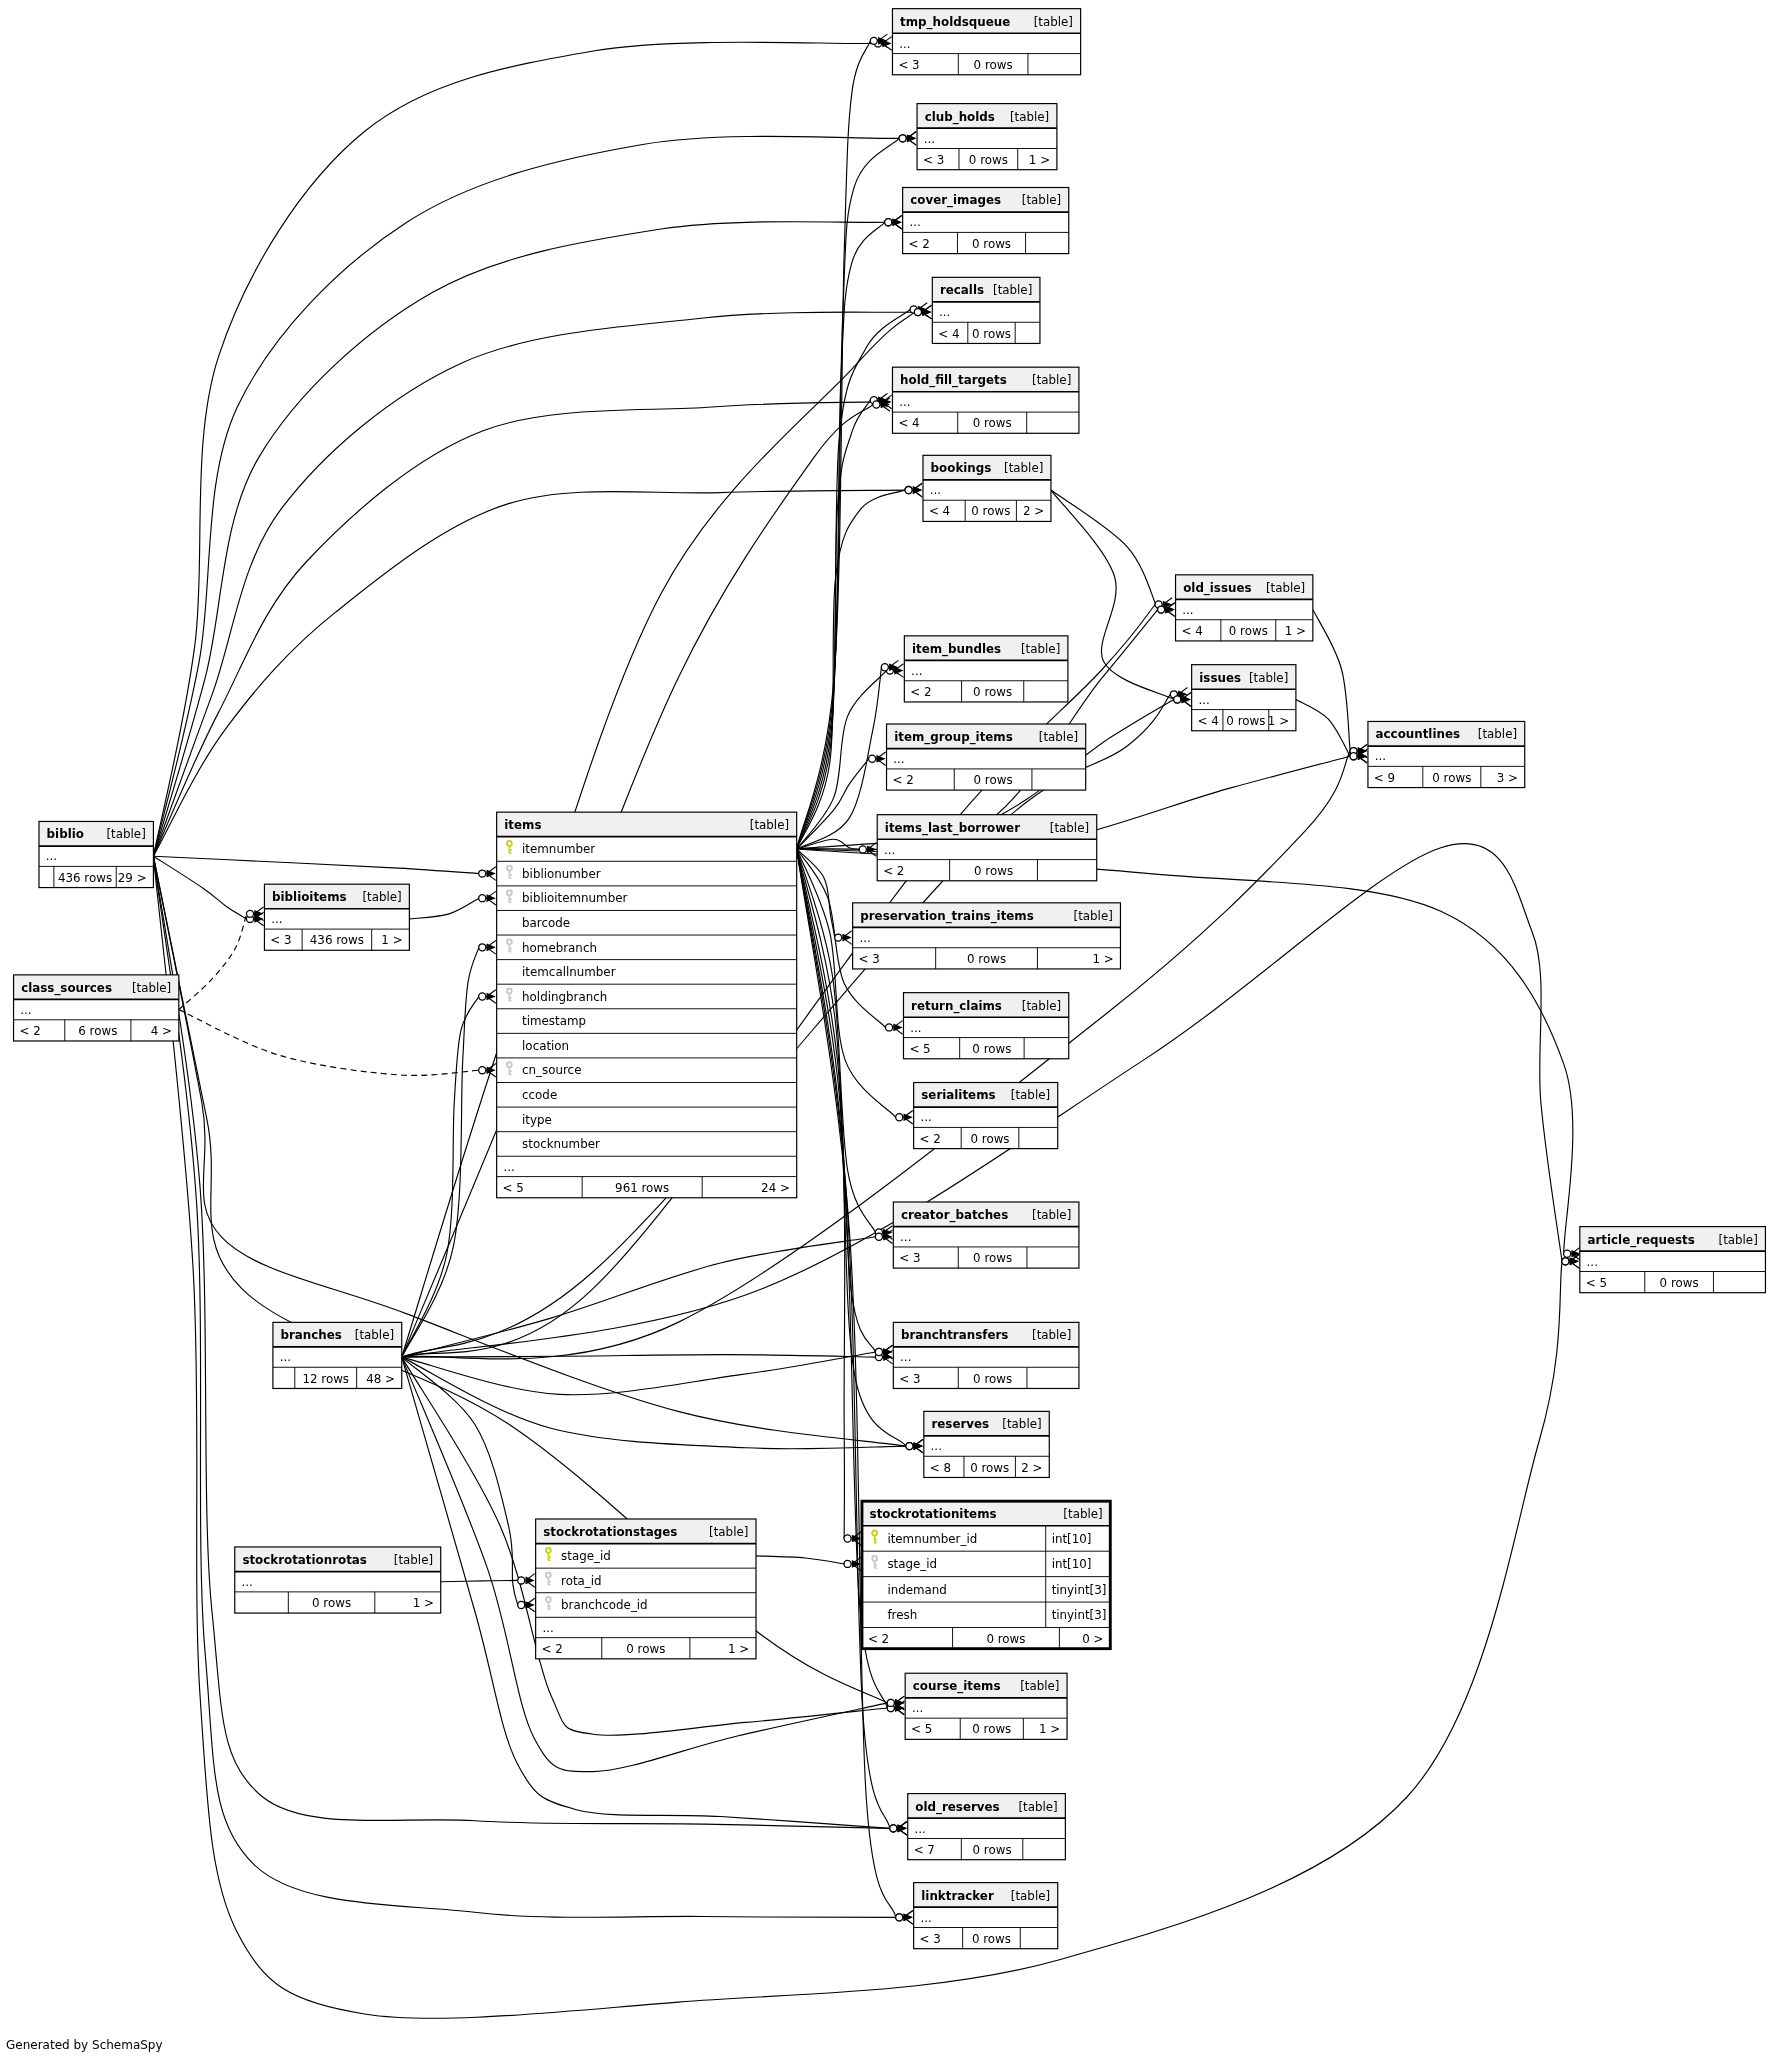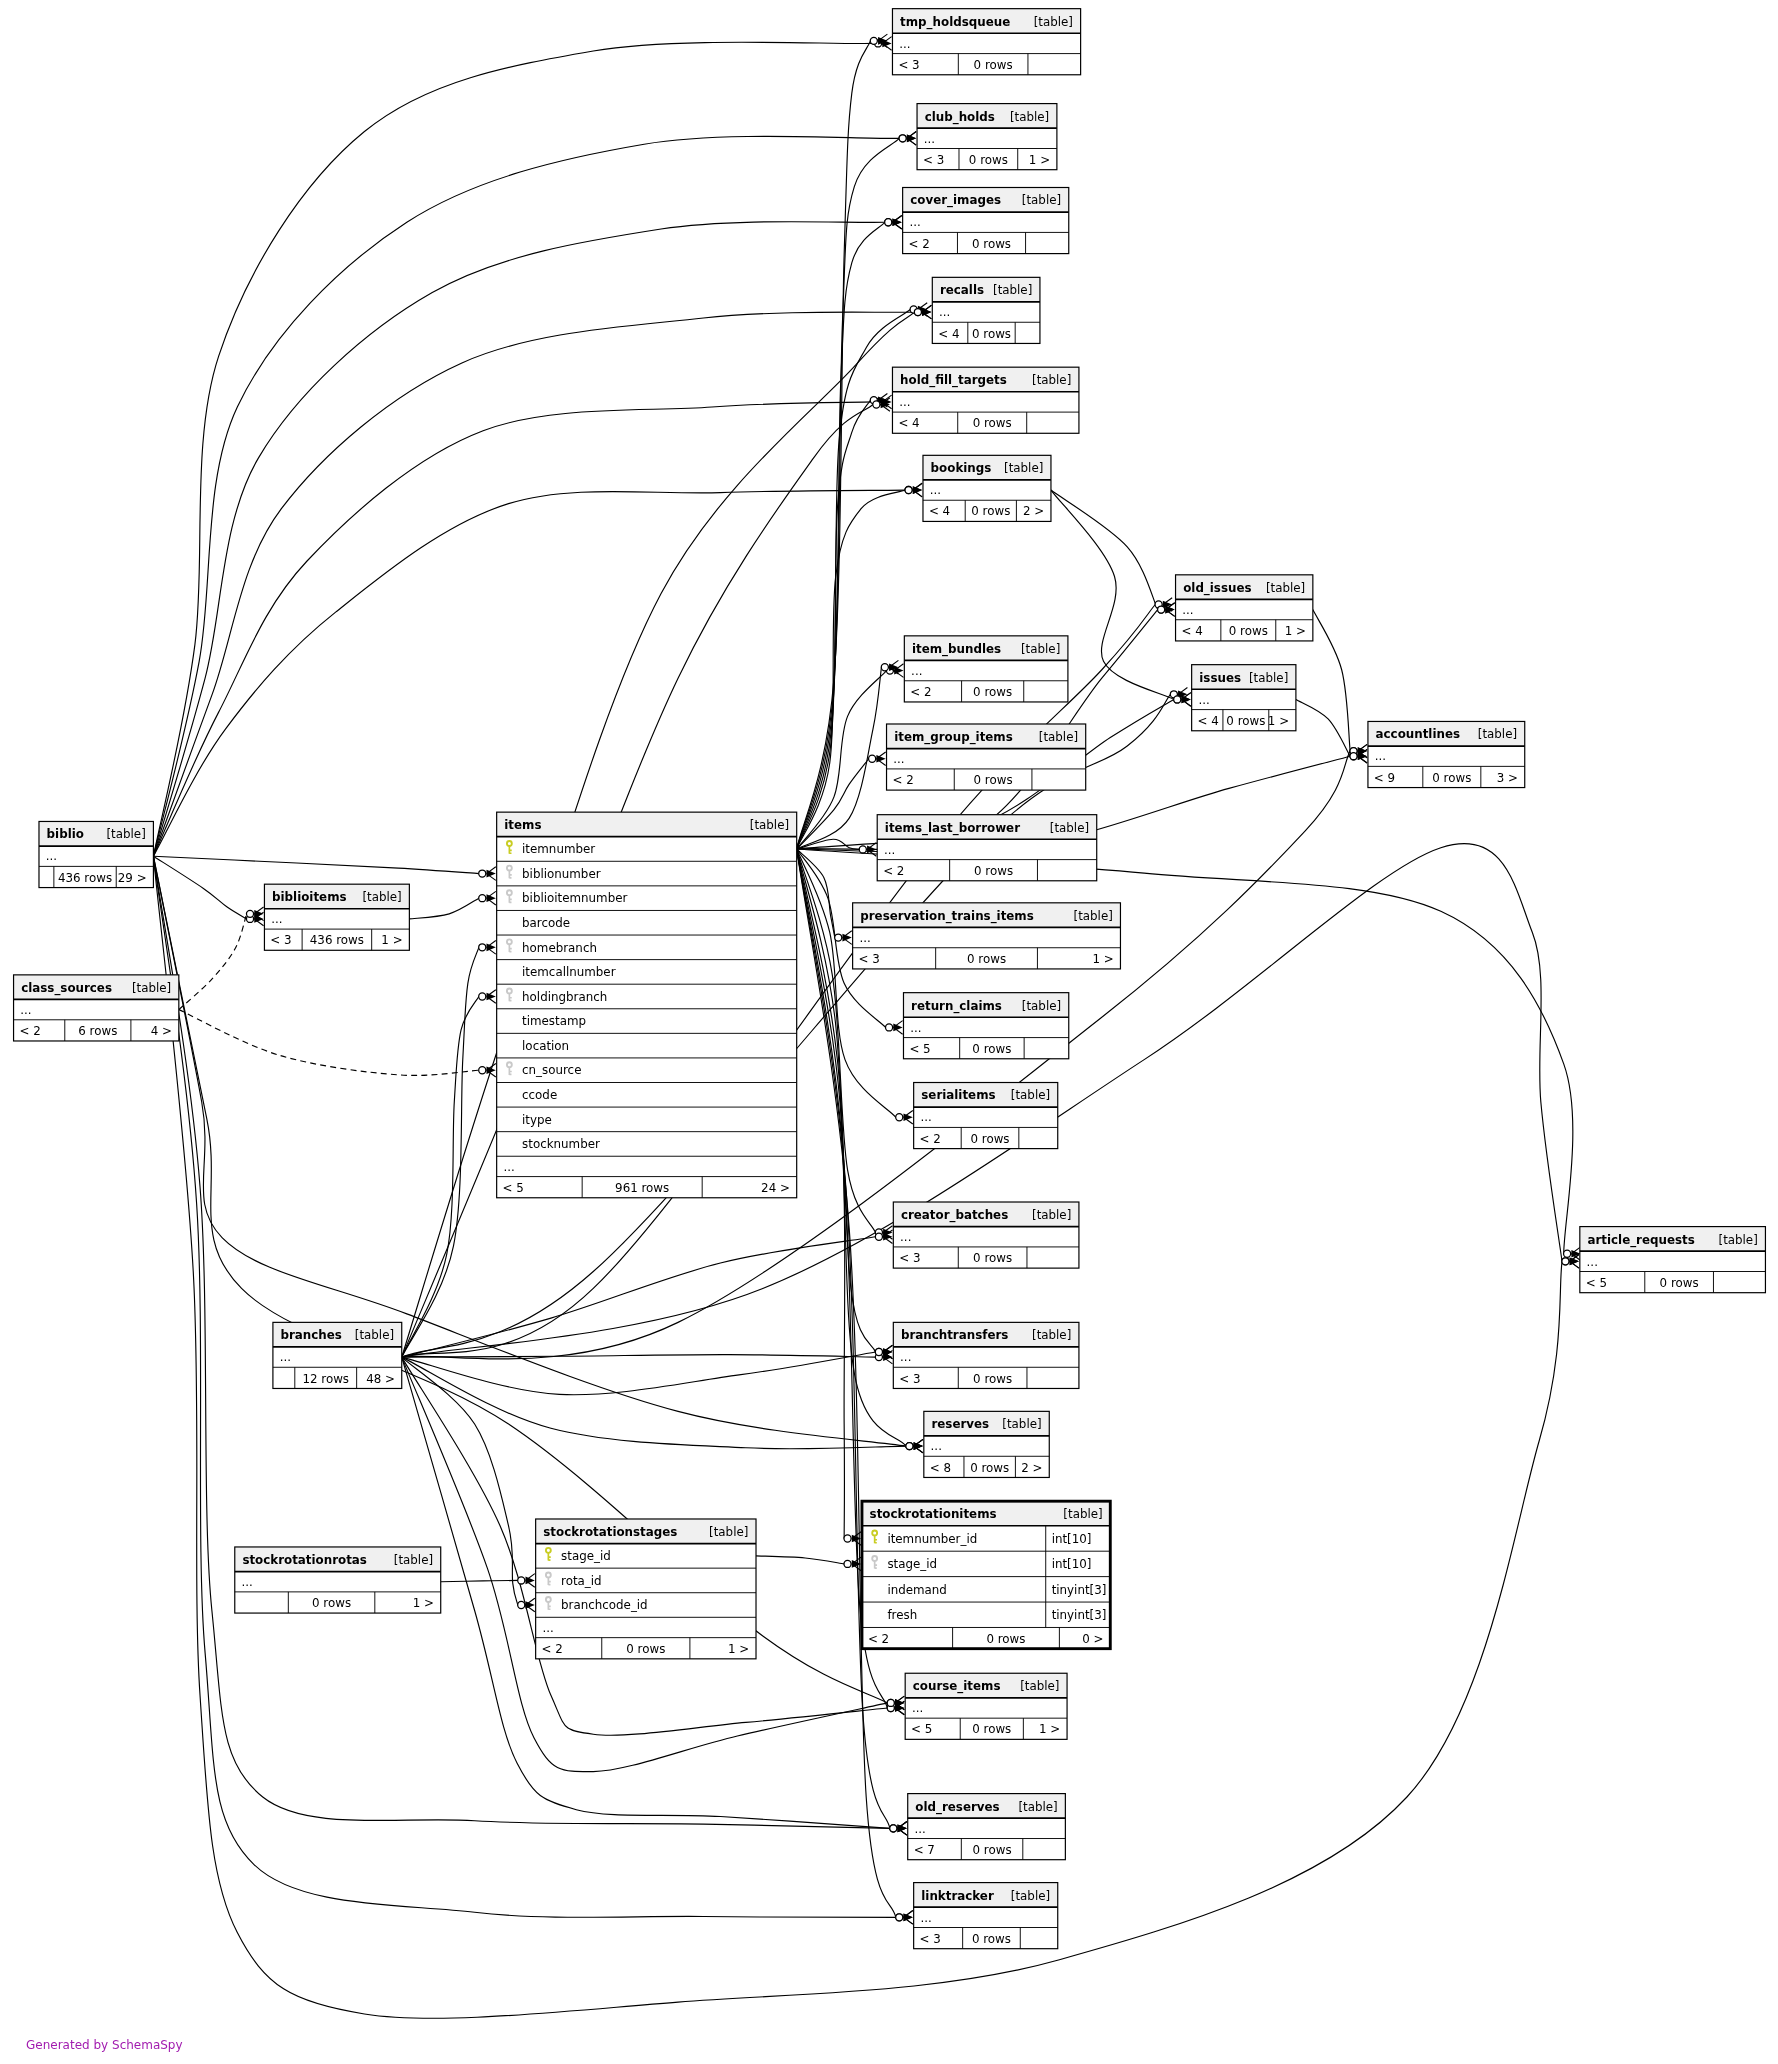--- a/index.html
+++ b/index.html
@@ -1,19 +1,19 @@
 <!DOCTYPE html>
 <html style="font-size:13.6px"><head>
 <meta charset="utf-8">
 <style>
   html,body{margin:0;padding:0;background:#ffffff;}
   #stage{position:relative;width:1778px;height:2065px;background:#ffffff;overflow:hidden;
          font-family:"DejaVu Sans",sans-serif;}
   svg text{font-family:"DejaVu Sans",sans-serif;fill:#000000;}
-  .note{position:absolute;left:26px;top:2038px;font-size:12px;color:#a21caf;}
+  .note{position:absolute;left:6px;top:2038px;font-size:12px;color:#000000;}
 </style>
 </head>
 <body>
 
 <div id="stage">
   <svg id="diagram" width="1779" height="2065" viewBox="0 0 2099 2436">
       <g>
         <path d="M181,1010 C189.2,968.3 217.2,858.3 230,760 C242.8,661.7 224.7,520.8 258,420 C291.3,319.2 356.3,215.0 430,155 C503.7,95.0 599.7,77.3 700,60 C800.3,42.7 976.7,52.5 1032,51" fill="none" stroke="#000000" stroke-width="1.35" stroke-dasharray="none"></path>
         <path d="M181,1010 C190.0,971.7 218.5,868.3 235,780 C251.5,691.7 239.2,566.3 280,480 C320.8,393.7 400.0,313.7 480,262 C560.0,210.3 663.2,186.5 760,170 C856.8,153.5 1010.8,164.2 1061,163" fill="none" stroke="#000000" stroke-width="1.35" stroke-dasharray="none"></path>
         <path d="M181,1010 C191.2,975.0 221.3,878.3 242,800 C262.7,721.7 260.3,615.8 305,540 C349.7,464.2 430.8,390.0 510,345 C589.2,300.0 691.0,283.8 780,270 C869.0,256.2 1000.0,263.3 1044,262" fill="none" stroke="#000000" stroke-width="1.35" stroke-dasharray="none"></path>

